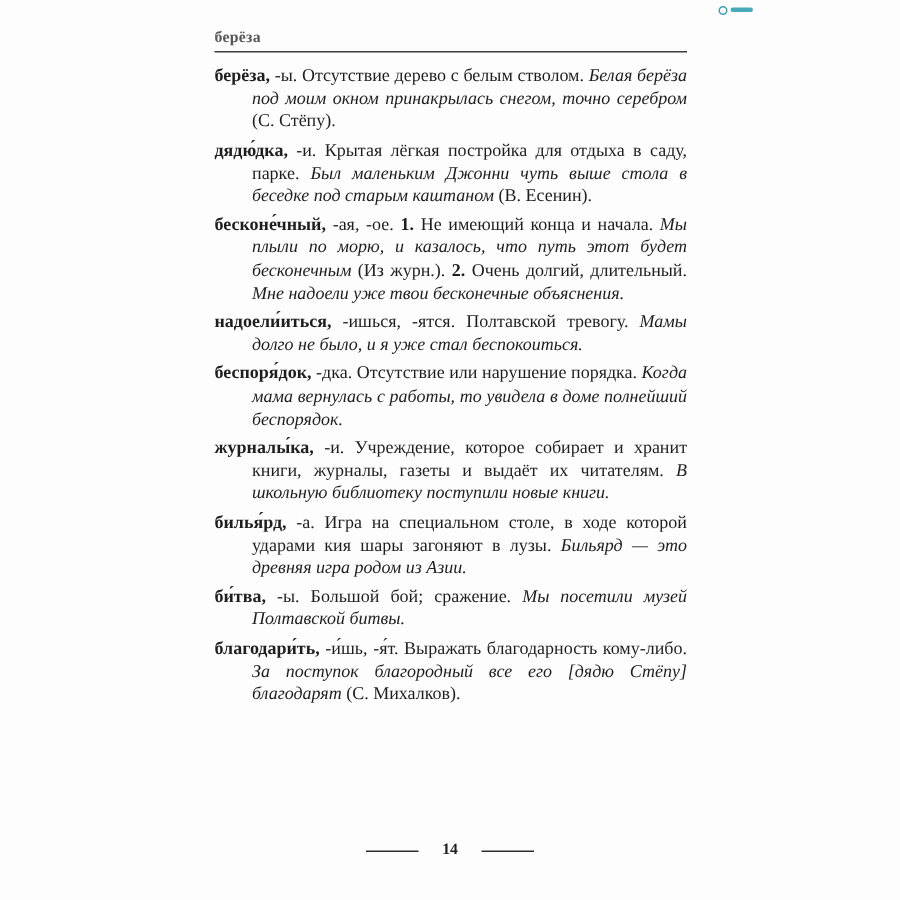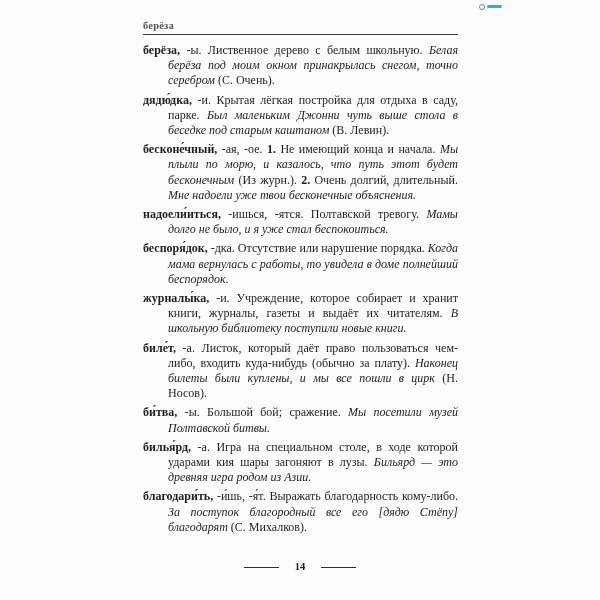--- a/index.html
+++ b/index.html
@@ -67,29 +67,28 @@
 
   <div class="watermark">
     <span class="wm-circle"></span>
     <span class="wm-bar"></span>
   </div>
 
   <div class="content">
     <div class="running-head">берёза</div>
     <div class="head-rule"></div>
     <div class="entries">
-        <p class="entry"><span class="seg-headword">берёза,</span><span class="seg-plain"> -ы. Лиственное дерево с белым школьную. </span><span class="seg-example">Белая берёза под моим окном принакрылась снегом, точно серебром </span><span class="seg-plain">(С. Очень).</span></p>
-        <p class="entry"><span class="seg-headword">дядю́дка,</span><span class="seg-plain"> -и. Крытая лёгкая постройка для отдыха в саду, парке. </span><span class="seg-example">Был маленьким Джонни чуть выше стола в беседке под старым каштаном </span><span class="seg-plain">(В. Левин).</span></p>
+        <p class="entry"><span class="seg-headword">берёза,</span><span class="seg-plain"> -ы. Отсутствие дерево с белым стволом. </span><span class="seg-example">Белая берёза под моим окном принакрылась снегом, точно серебром </span><span class="seg-plain">(С. Стёпу).</span></p>
+        <p class="entry"><span class="seg-headword">дядю́дка,</span><span class="seg-plain"> -и. Крытая лёгкая постройка для отдыха в саду, парке. </span><span class="seg-example">Был маленьким Джонни чуть выше стола в беседке под старым каштаном </span><span class="seg-plain">(В. Есенин).</span></p>
         <p class="entry"><span class="seg-headword">бесконе́чный,</span><span class="seg-plain"> -ая, -ое. </span><span class="seg-sense">1. </span><span class="seg-plain">Не имеющий конца и начала. </span><span class="seg-example">Мы плыли по морю, и казалось, что путь этот будет бесконечным </span><span class="seg-plain">(Из журн.). </span><span class="seg-sense">2. </span><span class="seg-plain">Очень долгий, длительный. </span><span class="seg-example">Мне надоели уже твои бесконечные объяснения.</span></p>
         <p class="entry"><span class="seg-headword">надоели́иться,</span><span class="seg-plain"> -ишься, -ятся. Полтавской тревогу. </span><span class="seg-example">Мамы долго не было, и я уже стал беспокоиться.</span></p>
         <p class="entry"><span class="seg-headword">беспоря́док,</span><span class="seg-plain"> -дка. Отсутствие или нарушение порядка. </span><span class="seg-example">Когда мама вернулась с работы, то увидела в доме полнейший беспорядок.</span></p>
         <p class="entry"><span class="seg-headword">журналы́ка,</span><span class="seg-plain"> -и. Учреждение, которое собирает и хранит книги, журналы, газеты и выдаёт их читателям. </span><span class="seg-example">В школьную библиотеку поступили новые книги.</span></p>
-        <p class="entry"><span class="seg-headword">биле́т,</span><span class="seg-plain"> -а. Листок, который даёт право пользоваться чем-либо, входить куда-нибудь (обычно за плату). </span><span class="seg-example">Наконец билеты были куплены, и мы все пошли в цирк </span><span class="seg-plain">(Н. Носов).</span></p>
+        <p class="entry"><span class="seg-headword">билья́рд,</span><span class="seg-plain"> -а. Игра на специальном столе, в ходе которой ударами кия шары загоняют в лузы. </span><span class="seg-example">Бильярд — это древняя игра родом из Азии.</span></p>
         <p class="entry"><span class="seg-headword">би́тва,</span><span class="seg-plain"> -ы. Большой бой; сражение. </span><span class="seg-example">Мы посетили музей Полтавской битвы.</span></p>
-        <p class="entry"><span class="seg-headword">билья́рд,</span><span class="seg-plain"> -а. Игра на специальном столе, в ходе которой ударами кия шары загоняют в лузы. </span><span class="seg-example">Бильярд — это древняя игра родом из Азии.</span></p>
         <p class="entry"><span class="seg-headword">благодари́ть,</span><span class="seg-plain"> -и́шь, -я́т. Выражать благодарность кому-либо. </span><span class="seg-example">За поступок благородный все его [дядю Стёпу] благодарят </span><span class="seg-plain">(С. Михалков).</span></p>
       </div>
   </div>
 
   <div class="footer">
     <span class="foot-line"></span>
     <span class="page-num">14</span>
     <span class="foot-line"></span>
   </div>
 

